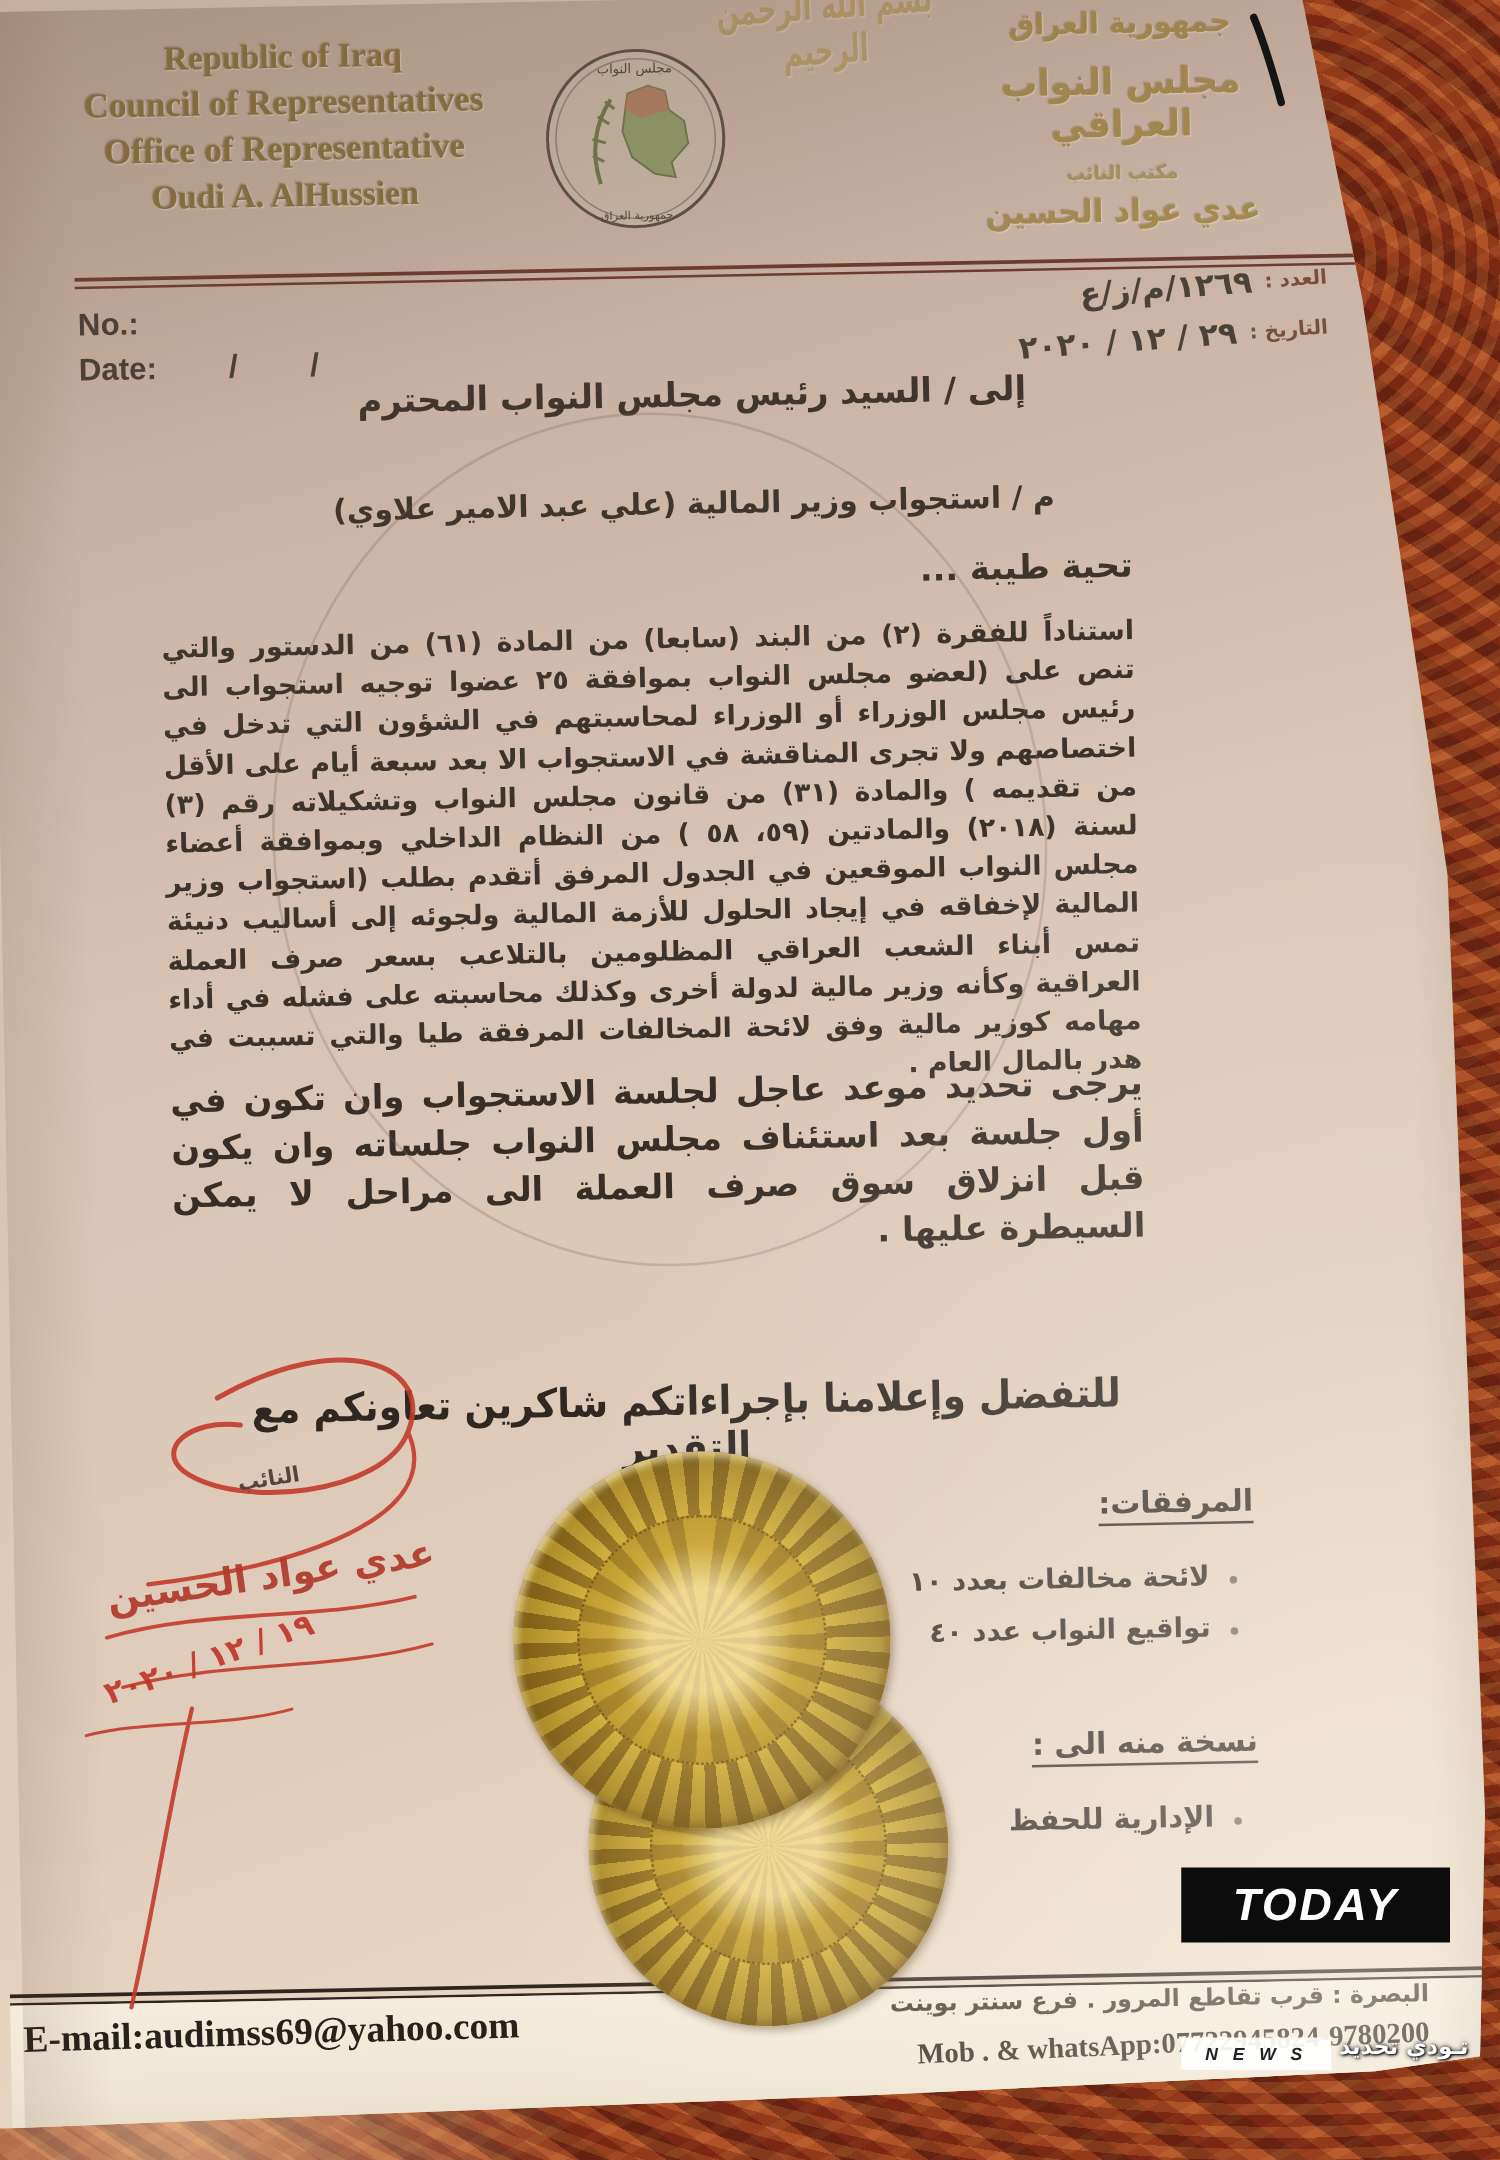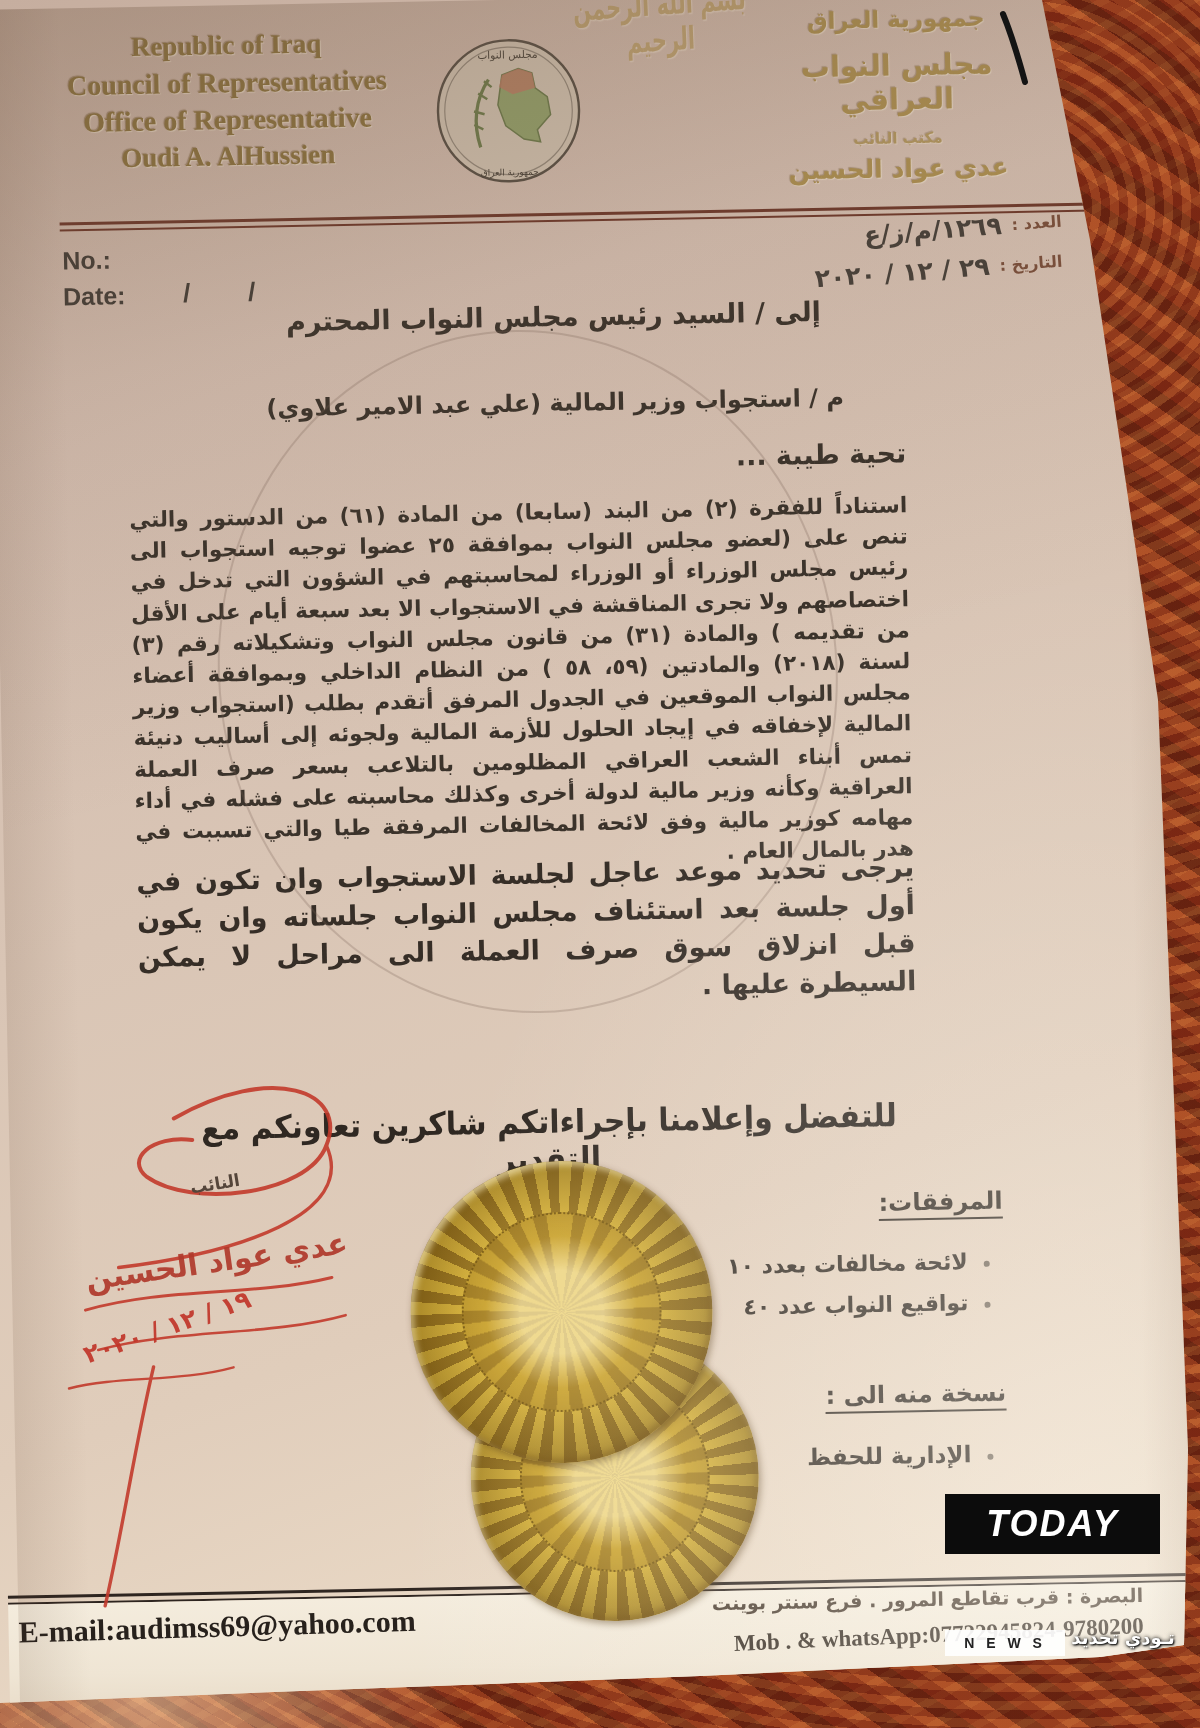--- a/index.html
+++ b/index.html
@@ -101,21 +101,21 @@
   .foot-rule{left:-10px;top:1586px;width:1215px;height:4px;border-top:3px solid #2e2520;border-bottom:2px solid #2e2520;}
   .foot-band{left:-10px;top:1595px;width:1215px;height:118px;background:linear-gradient(180deg,#f4ecdd 0%,#efe5d4 60%,#e7dac6 100%);}
   .email{left:0px;top:1604px;font-family:"Liberation Serif",serif;font-weight:bold;font-size:30px;color:#27211c;transform:rotate(-.6deg);}
   .address{left:560px;top:1596px;width:565px;direction:rtl;text-align:right;font-size:19px;font-weight:bold;color:#4b3d30;}
   .phone{left:560px;top:1632px;width:565px;text-align:right;font-family:"Liberation Serif",serif;font-weight:bold;font-size:23px;color:#362c22;transform:rotate(-1.4deg);}
 
   
   .today-box{left:945px;top:1494px;width:215px;height:60px;background:#0c0c0c;z-index:30;display:flex;align-items:center;justify-content:center;}
   .today-brand{color:#fff;font-family:"Liberation Sans",sans-serif;font-weight:bold;font-style:italic;font-size:36px;letter-spacing:2px;}
   .news-band{left:945px;top:1630px;width:120px;height:26px;background:rgba(255,255,255,.90);z-index:30;display:flex;align-items:center;justify-content:center;}
-  .news-text{color:#222;font-family:"Liberation Sans",sans-serif;font-weight:bold;font-size:14px;letter-spacing:4px;}
+  .news-text{color:#222;font-family:"Liberation Sans",sans-serif;font-weight:bold;font-size:14px;letter-spacing:4px;font-style:italic;}
   .news-ar{left:1068px;top:1627px;width:110px;z-index:30;color:#fff;font-size:18px;font-weight:bold;direction:rtl;text-align:center;text-shadow:0 0 4px #000,1px 1px 2px #000;}
 
   .pen-mark{left:985px;top:8px;width:60px;height:80px;z-index:25;}
 </style>
 </head>
 <body>
 
 <div id="stage">
 
   <div class="backdrop"></div>

